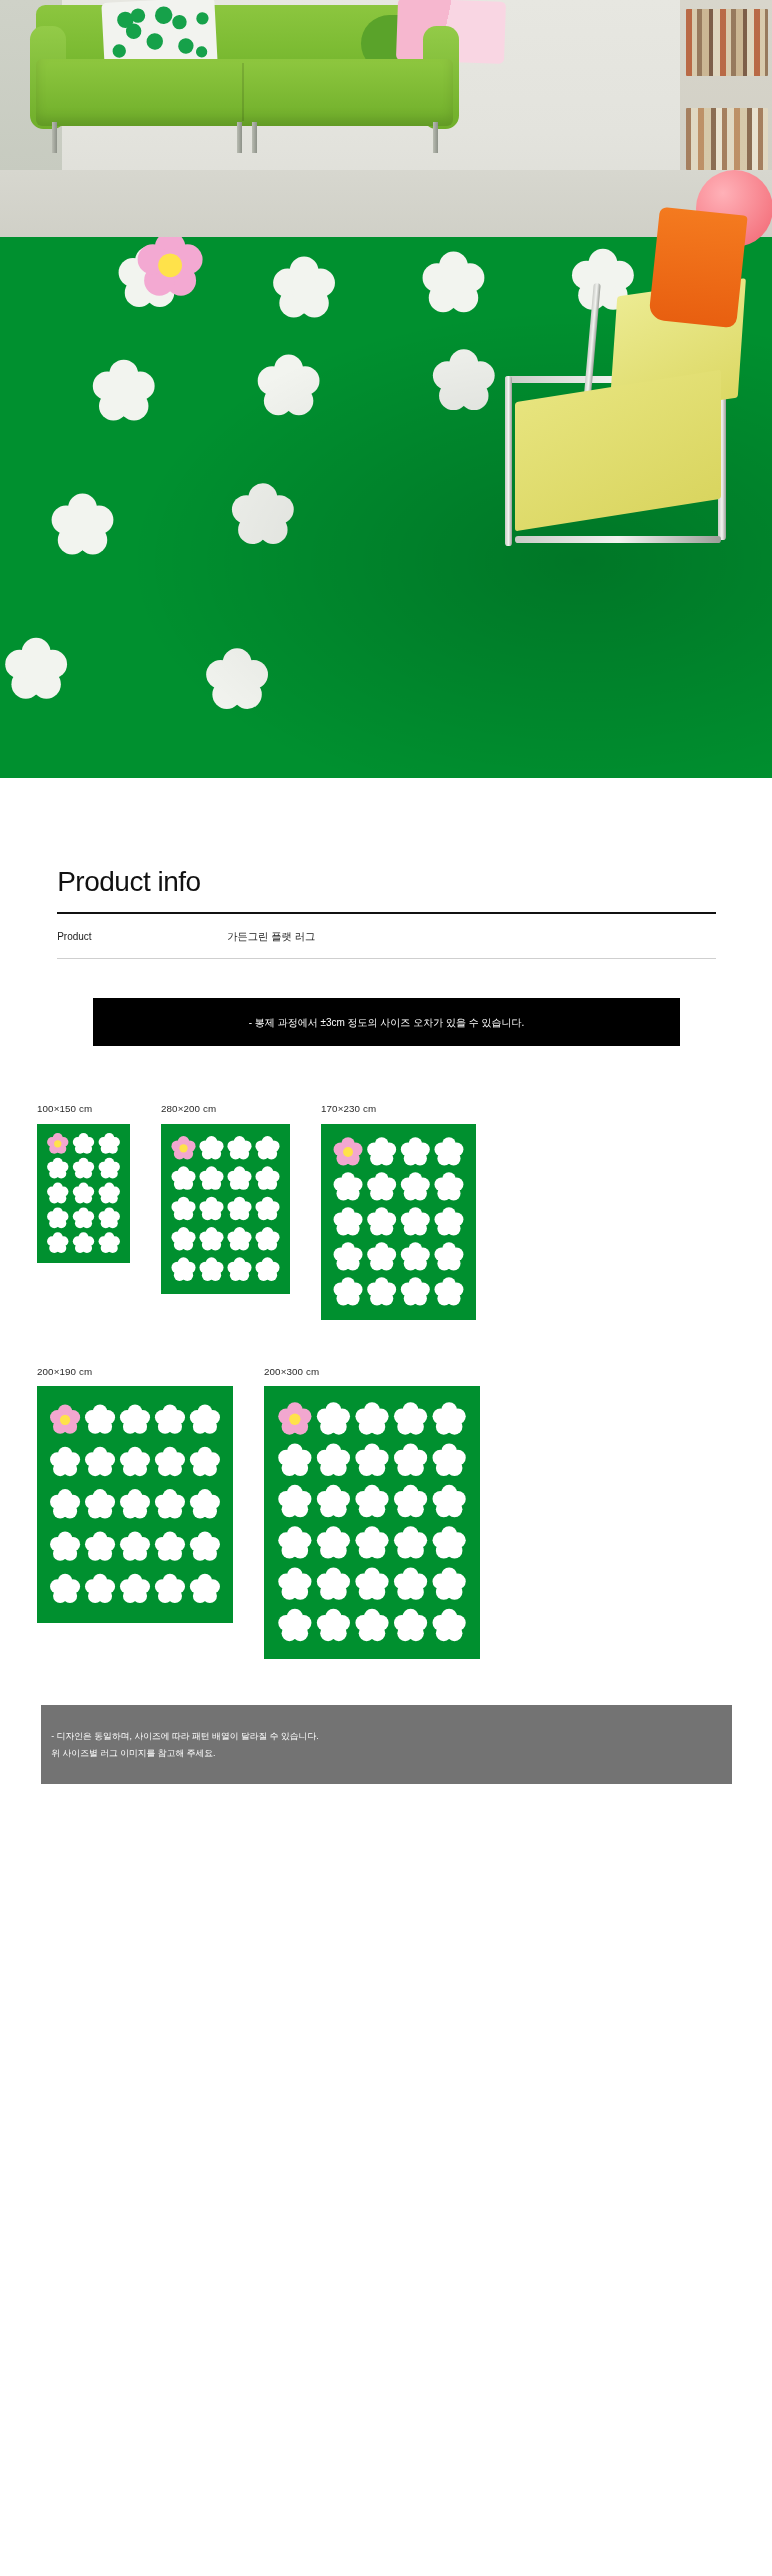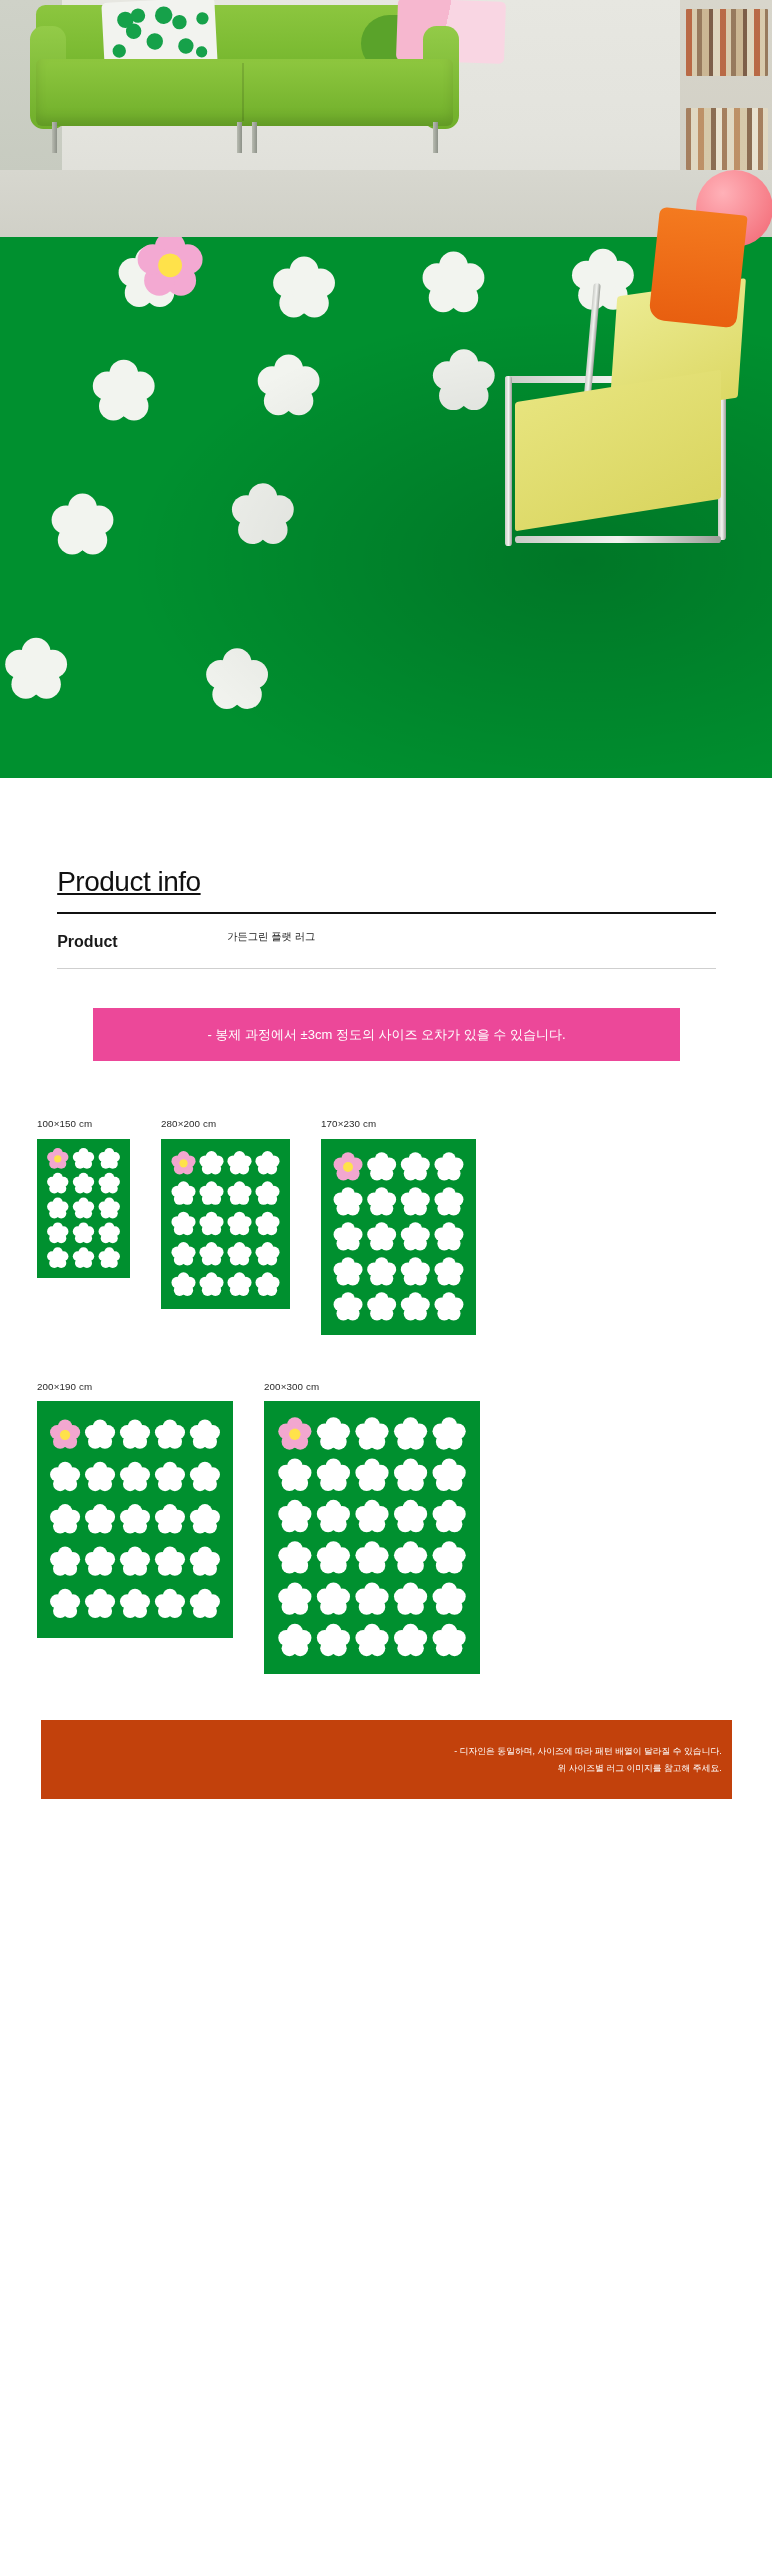--- a/index.html
+++ b/index.html
@@ -154,21 +154,20 @@
   
   .section {
     padding: 0 52px;
   }
   .pi-title {
     font-size: 28px;
     font-weight: 500;
     letter-spacing: -0.5px;
     margin: 88px 0 0 0;
     padding-left: 5.2px;
-    text-decoration: underline;
   }
   .pi-rule {
     height: 2.1px;
     background: #111;
     margin: 14.4px 5.2px 0 5.2px;
   }
   .pi-table {
     margin: 0 5.2px;
     width: calc(100% - 10.3px);
     border-collapse: collapse;
@@ -176,32 +175,32 @@
   .pi-table td {
     vertical-align: top;
     padding: 13.4px 0 12.4px 0;
     border-bottom: 0.5px solid #cfcfcf;
     font-size: 10.3px;
     line-height: 1.75;
     color: #1a1a1a;
   }
   .pi-table td.label {
     width: 170px;
-    font-weight: 700;
-    font-size: 16px;
+    font-weight: 400;
+    font-size: 10px;
   }
   .pi-table tr:last-child td { border-bottom: 0.5px solid #cfcfcf; }
   .pi-val-line { display: block; }
 
   .note-bar {
     margin: 39px 41px 0 41px;
-    background: #ec4899;
+    background: #000000;
     color: #fff;
     text-align: center;
-    font-size: 13px;
+    font-size: 10px;
     line-height: 1.7;
     padding: 15.5px 10.3px;
   }
 
   
   .sizes {
     padding: 57px 41px 0 37px;
   }
   .size-row {
     display: flex;
@@ -216,23 +215,23 @@
     letter-spacing: 0.1px;
   }
   .rug-mini {
     background: #00902f;
     position: relative;
     overflow: hidden;
   }
 
   .bottom-note {
     margin: 20.6px 41px 62px 41px;
-    background: #c2410c;
+    background: #737373;
     color: #fff;
-    text-align: right;
+    text-align: left;
     font-size: 8.8px;
     line-height: 1.9;
     padding: 23px 10.3px;
   }
 </style>
 </head>
 <body>
 
 <div class="hero">
   <div class="hero-wall"></div>

